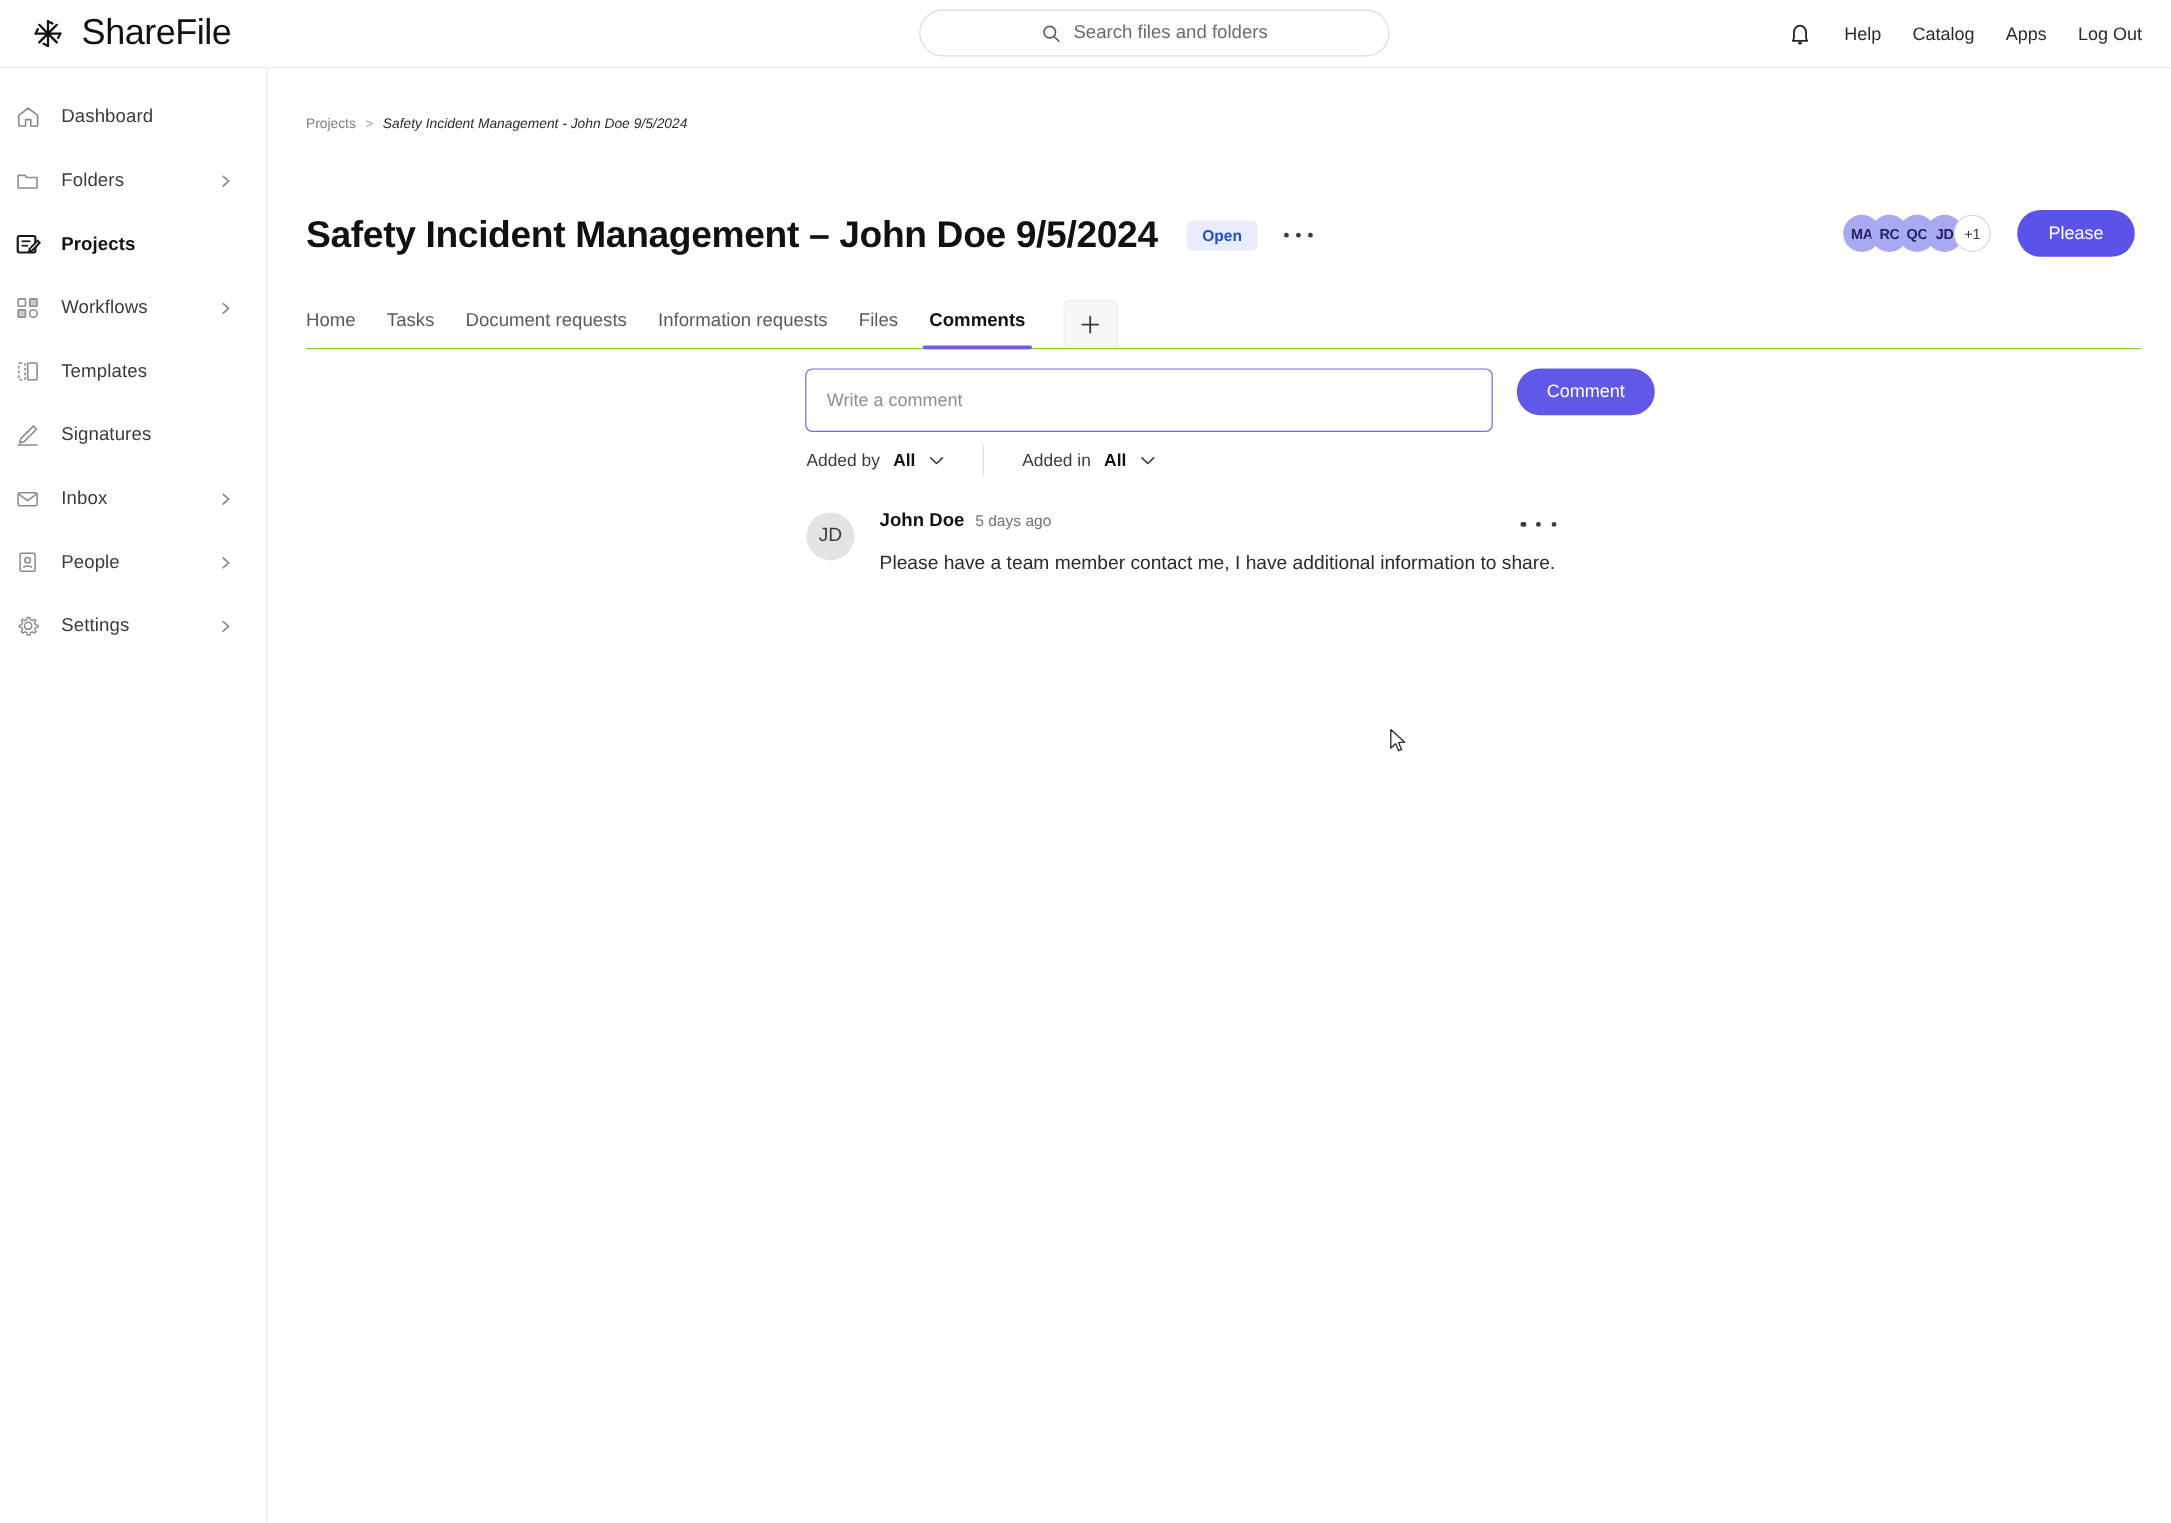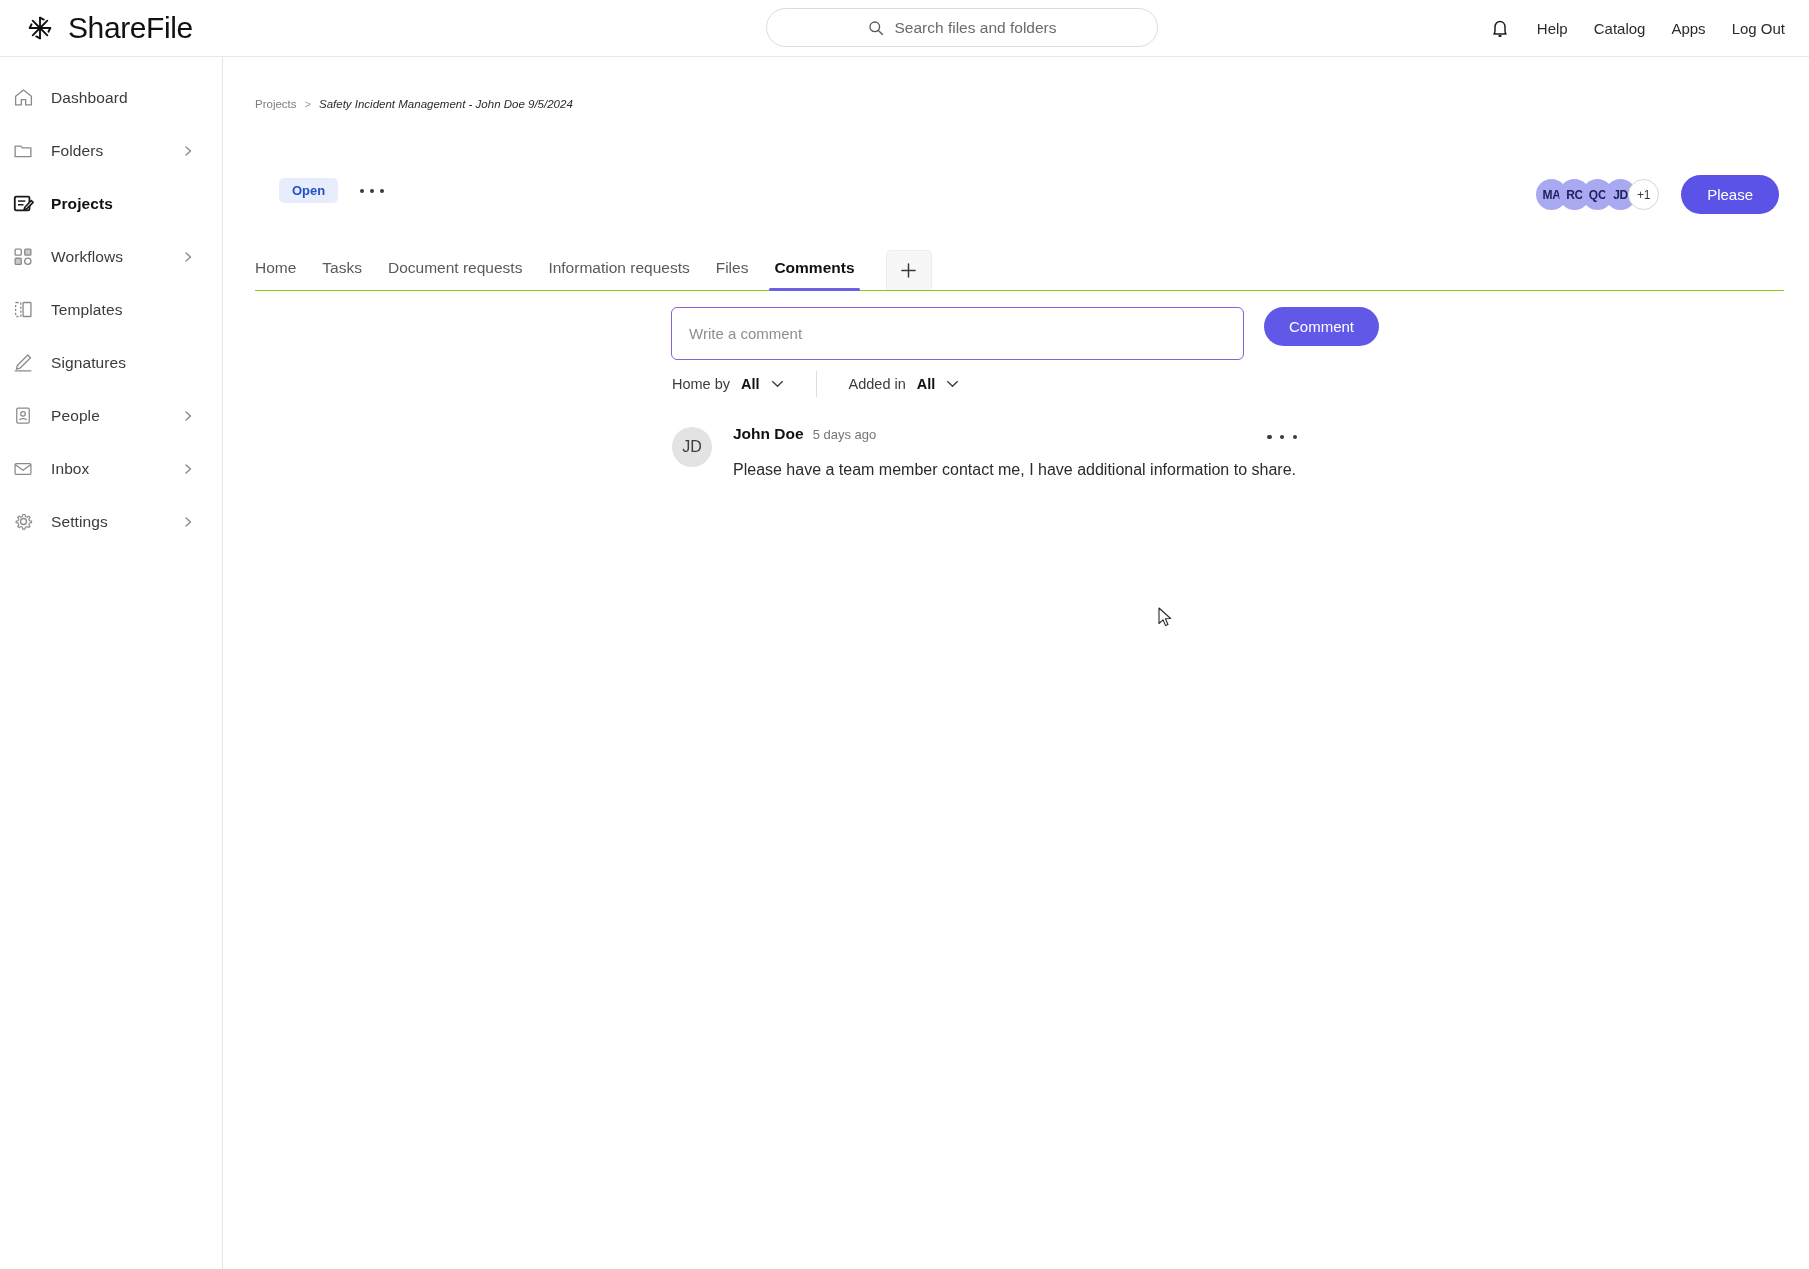--- a/index.html
+++ b/index.html
@@ -522,47 +522,47 @@
       <svg width="22" height="21" viewBox="0 0 24 24" fill="none" stroke="#8a8a8a" stroke-width="1.5" stroke-linejoin="round">
         <path d="M17.5 3.5 L20.5 6.5 L8.5 18.5 L4.5 19.5 L5.5 15.5 Z"></path>
         <line x1="3" y1="21.5" x2="21" y2="21.5" stroke-linecap="round"></line>
       </svg>
     </span>
     <span class="nav-label">Signatures</span>
   </div>
 
   <div class="nav-item">
     <span class="nav-ico">
+      <svg width="22" height="20" viewBox="0 0 24 24" fill="none" stroke="#8a8a8a" stroke-width="1.5" stroke-linejoin="round">
+        <rect x="2.5" y="5.5" width="19" height="13" rx="1.5"></rect>
+        <polyline points="2.5,6.5 12,13.5 21.5,6.5"></polyline>
+      </svg>
+    </span>
+    <span class="nav-label">Inbox</span>
+    <svg class="nav-chev" viewBox="0 0 12 12">
+      <polyline points="4,2 8.5,6 4,10" fill="none" stroke="#8a8a8a" stroke-width="1.4" stroke-linecap="round" stroke-linejoin="round"></polyline>
+    </svg>
+  </div>
+
+  <div class="nav-item">
+    <span class="nav-ico">
       <svg width="20" height="21" viewBox="0 0 24 24" fill="none" stroke="#8a8a8a" stroke-width="1.5">
         <rect x="4.5" y="3" width="15" height="18" rx="1.5"></rect>
         <circle cx="12" cy="10" r="2.8"></circle>
         <path d="M7.8 17.5 C8.6 15.3 15.4 15.3 16.2 17.5"></path>
       </svg>
     </span>
     <span class="nav-label">People</span>
     <svg class="nav-chev" viewBox="0 0 12 12">
       <polyline points="4,2 8.5,6 4,10" fill="none" stroke="#8a8a8a" stroke-width="1.4" stroke-linecap="round" stroke-linejoin="round"></polyline>
     </svg>
   </div>
 
   <div class="nav-item">
     <span class="nav-ico">
-      <svg width="22" height="20" viewBox="0 0 24 24" fill="none" stroke="#8a8a8a" stroke-width="1.5" stroke-linejoin="round">
-        <rect x="2.5" y="5.5" width="19" height="13" rx="1.5"></rect>
-        <polyline points="2.5,6.5 12,13.5 21.5,6.5"></polyline>
-      </svg>
-    </span>
-    <span class="nav-label">Inbox</span>
-    <svg class="nav-chev" viewBox="0 0 12 12">
-      <polyline points="4,2 8.5,6 4,10" fill="none" stroke="#8a8a8a" stroke-width="1.4" stroke-linecap="round" stroke-linejoin="round"></polyline>
-    </svg>
-  </div>
-
-  <div class="nav-item">
-    <span class="nav-ico">
       <svg width="21" height="21" viewBox="0 0 24 24" fill="none" stroke="#8a8a8a" stroke-width="1.5" stroke-linejoin="round">
         <path d="M12 3 L14 3 L14.5 5.6 L16.6 6.5 L18.8 5 L20.5 6.7 L19 8.9 L19.9 11 L22.5 11.5 L22.5 13.5 L19.9 14 L19 16.1 L20.5 18.3 L18.8 20 L16.6 18.5 L14.5 19.4 L14 22 L12 22 L11 22 L10.5 19.4 L8.4 18.5 L6.2 20 L4.5 18.3 L6 16.1 L5.1 14 L2.5 13.5 L2.5 11.5 L5.1 11 L6 8.9 L4.5 6.7 L6.2 5 L8.4 6.5 L10.5 5.6 L11 3 Z" transform="scale(0.88) translate(1.6,1.6)"></path>
         <circle cx="12" cy="12" r="3.4"></circle>
       </svg>
     </span>
     <span class="nav-label">Settings</span>
     <svg class="nav-chev" viewBox="0 0 12 12">
       <polyline points="4,2 8.5,6 4,10" fill="none" stroke="#8a8a8a" stroke-width="1.4" stroke-linecap="round" stroke-linejoin="round"></polyline>
     </svg>
   </div>
@@ -570,20 +570,21 @@
 
 <main class="main">
 
   <div class="breadcrumb">
     <span class="crumb-link">Projects</span>
     <span class="crumb-sep">&gt;</span>
     <span class="crumb-current">Safety Incident Management - John Doe 9/5/2024</span>
   </div>
 
   <div class="title-row">
+    <h1 class="page-title">Safety Incident Management – John Doe 9/5/2024</h1>
     <span class="status-badge">Open</span>
     <span class="kebab-btn">
       <i></i>
         <i></i>
         <i></i>
     </span>
   </div>
 
   <div class="title-right">
     <div class="avatar-stack">
@@ -611,21 +612,21 @@
     </span>
   </div>
 
   <div class="composer">
     <input class="comment-input" type="text" placeholder="Write a comment" style="">
     <button class="comment-submit">Comment</button>
   </div>
 
   <div class="filters">
     <div class="filter">
-      <span class="filter-label">Home by</span>
+      <span class="filter-label">Added by</span>
       <span class="filter-value">All</span>
       <svg class="filter-chev" viewBox="0 0 14 9">
         <polyline points="1.5,1.8 7,7 12.5,1.8" fill="none" stroke="#3b3b3b" stroke-width="1.5" stroke-linecap="round" stroke-linejoin="round"></polyline>
       </svg>
     </div>
     <span class="filter-divider"></span>
     <div class="filter">
       <span class="filter-label">Added in</span>
       <span class="filter-value">All</span>
       <svg class="filter-chev" viewBox="0 0 14 9">

